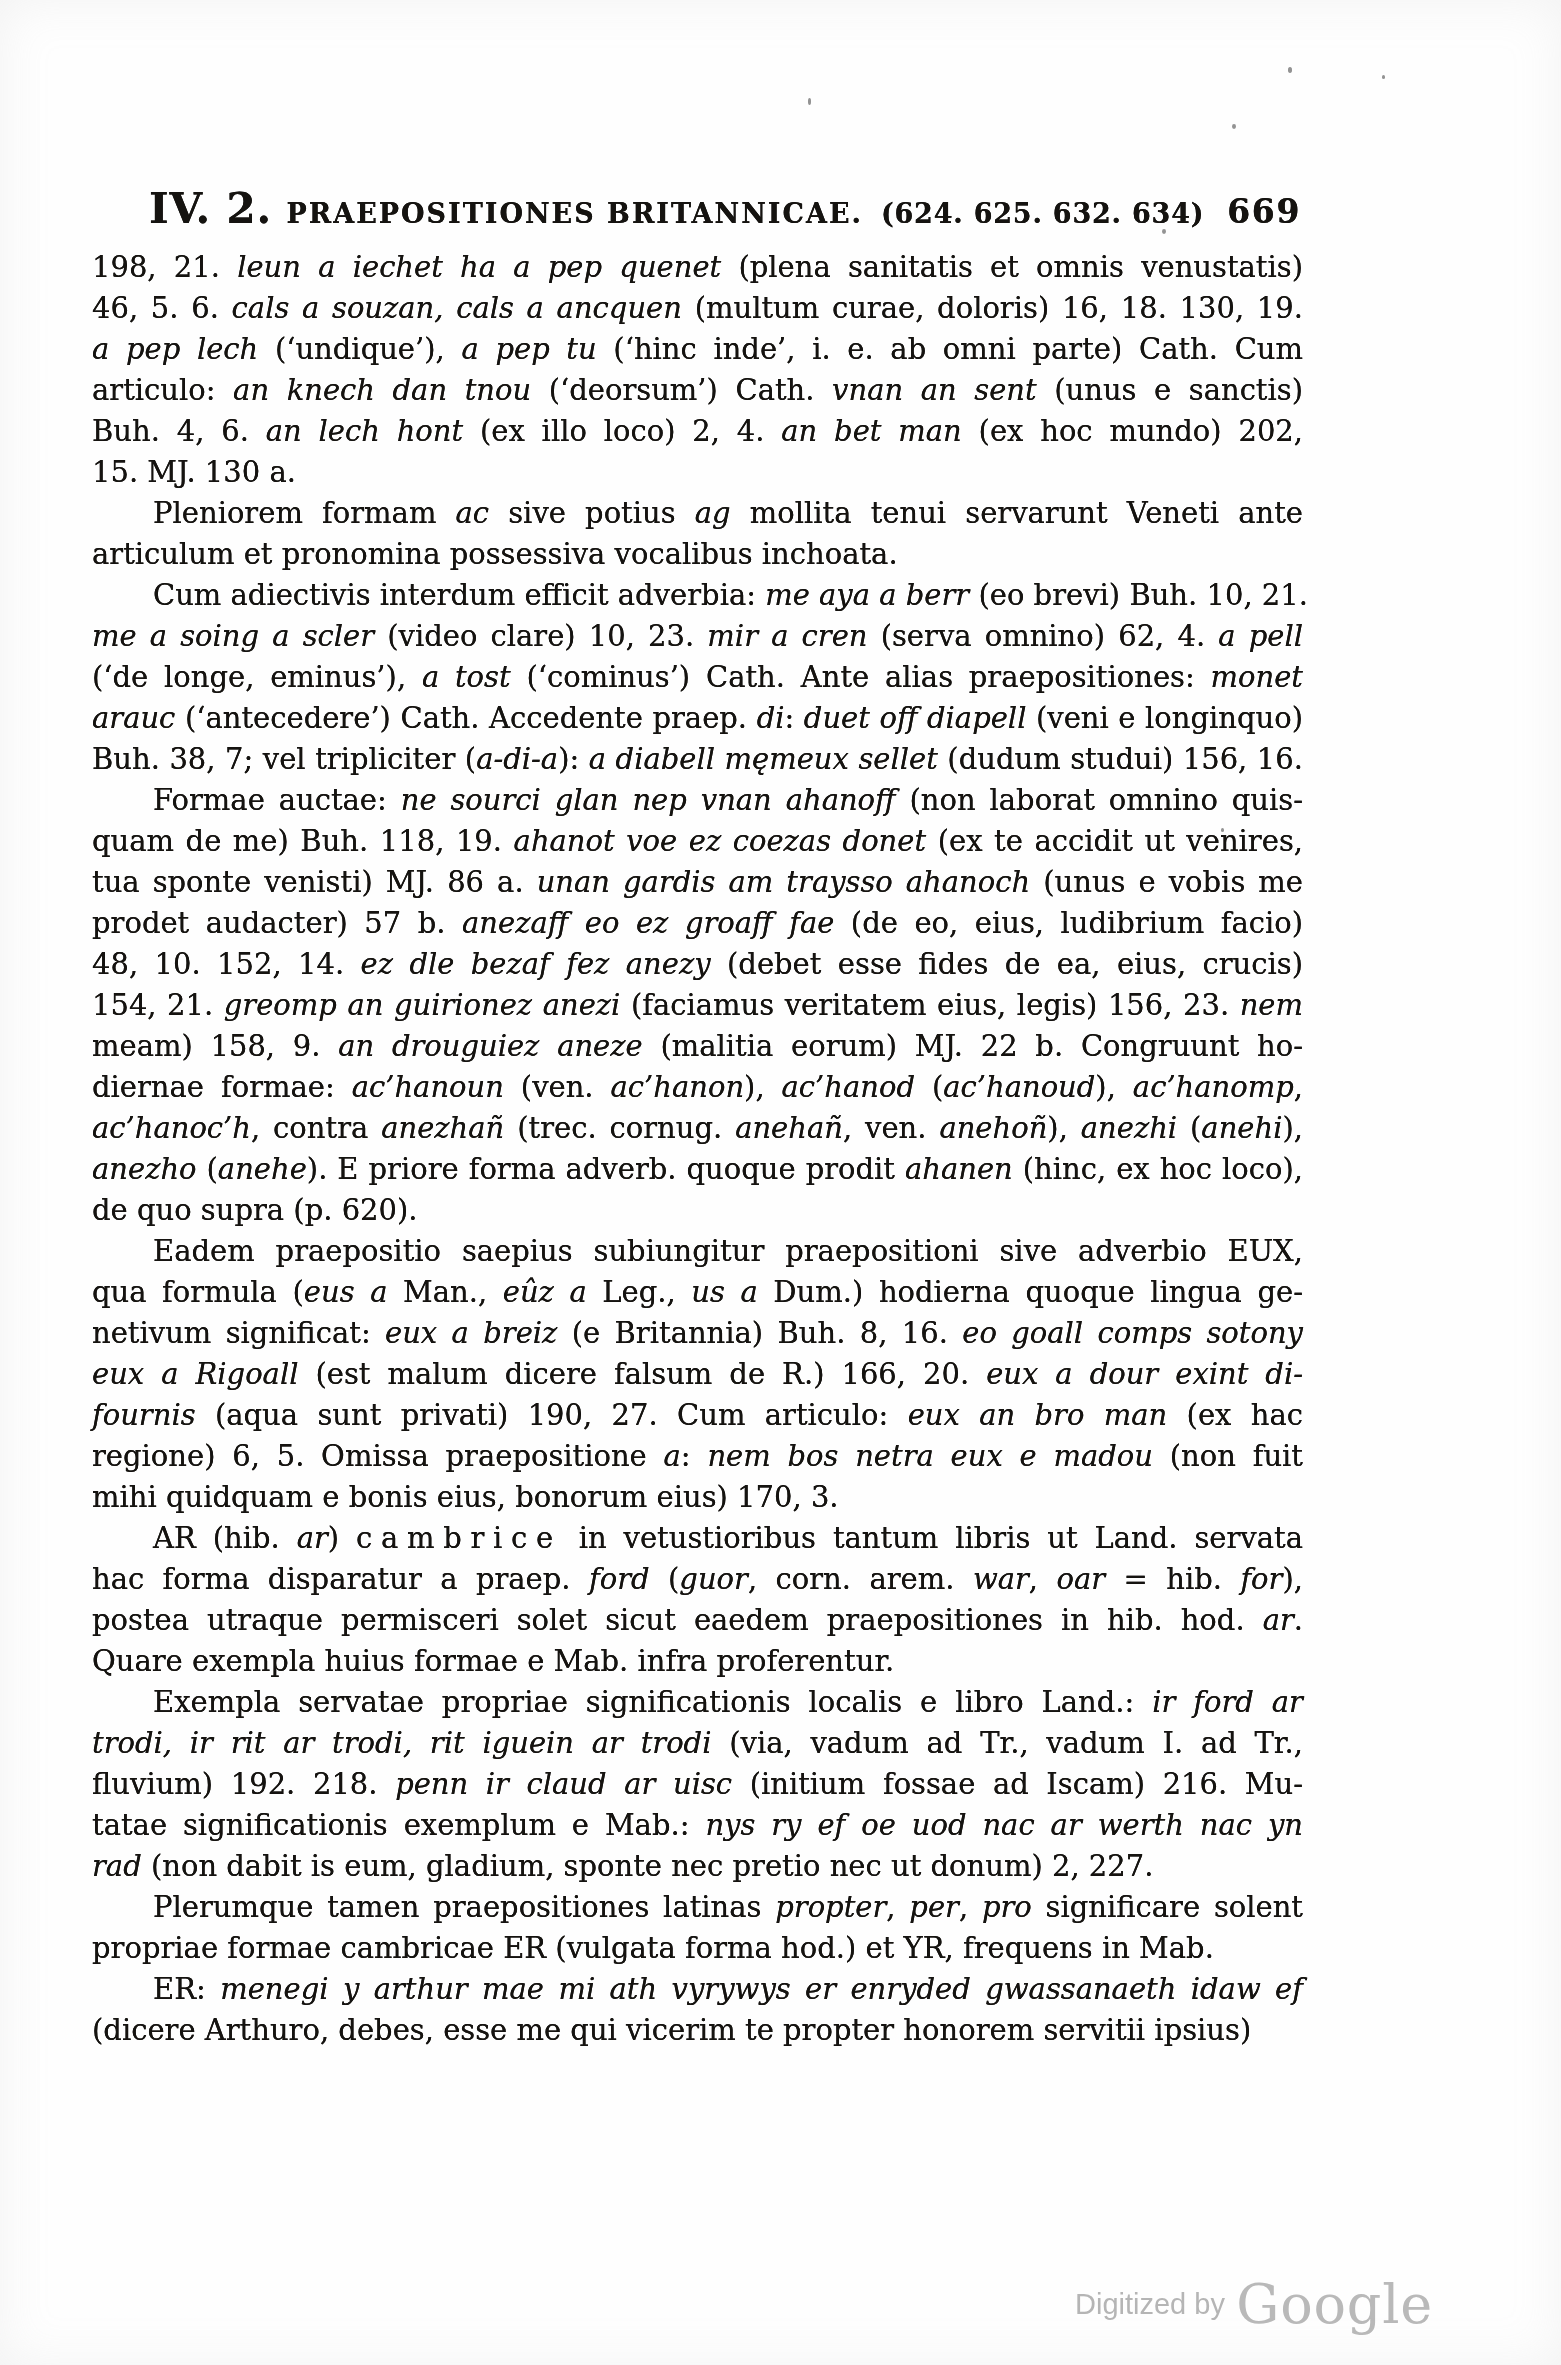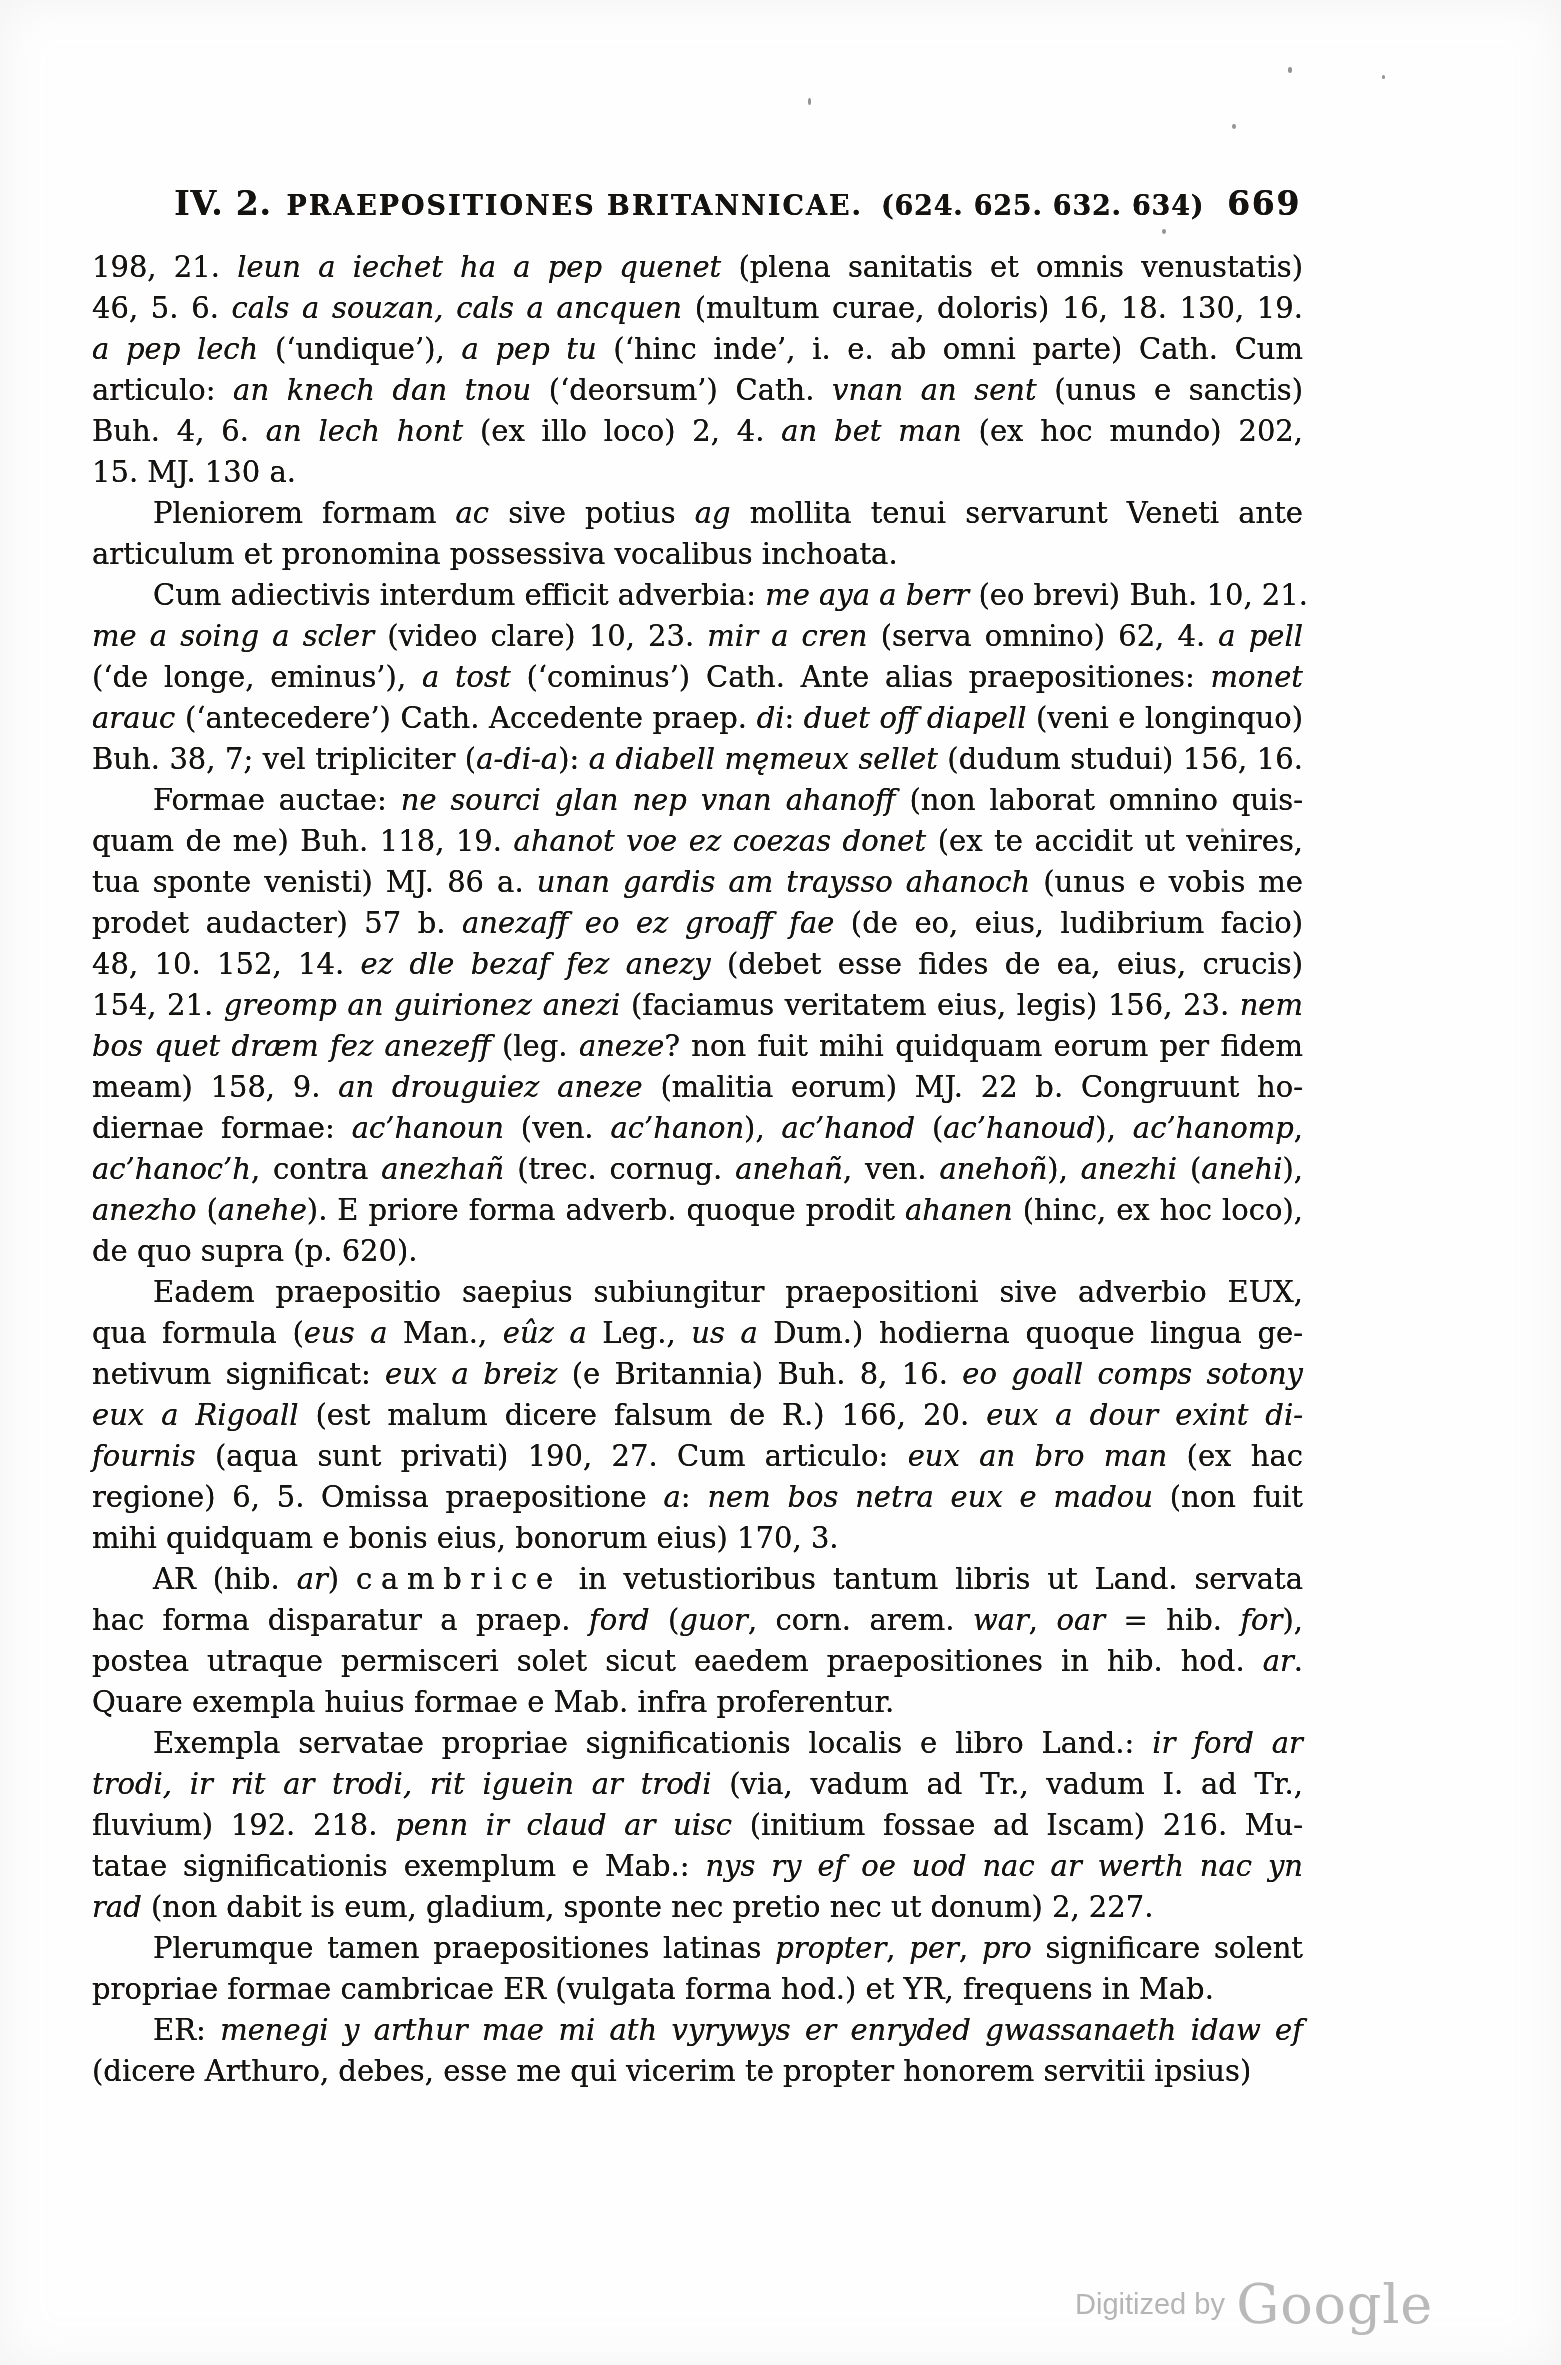--- a/index.html
+++ b/index.html
@@ -24,21 +24,21 @@
   #running-header {
     position: absolute;
     left: 92px;
     top: 184px;
     width: 1209px;
     text-align: right;
     white-space: nowrap;
     font-weight: bold;
     text-shadow: 0 0 0.5px currentColor;
   }
-  #running-header .section  { font-size: 33px; letter-spacing: 0.8px; }
+  #running-header .section  { font-size: 42px; letter-spacing: 0.8px; }
   #running-header .title    { font-size: 27px; letter-spacing: 2px; margin-left: 14.6px; }
   #running-header .refs     { font-size: 27px; margin-left: 18px; letter-spacing: 0.8px; }
   #running-header .pagenum  { font-size: 33px; margin-left: 23px; letter-spacing: 1.6px; }
 
   
   #text-block {
     position: absolute;
     left: 92px;
     top: 247px;
     width: 1211px;
@@ -110,21 +110,20 @@
       <div class="line"><i>me a soing a scler</i> (video clare) 10, 23. <i>mir a cren</i> (serva omnino) 62, 4. <i>a pell</i></div>
       <div class="line">(‘de longe, eminus’), <i>a tost</i> (‘cominus’) Cath.  Ante alias praepositiones: <i>monet</i></div>
       <div class="line"><i>arauc</i> (‘antecedere’) Cath.  Accedente praep. <i>di</i>: <i>duet off diapell</i> (veni e longinquo)</div>
       <div class="line">Buh. 38, 7; vel tripliciter (<i>a-di-a</i>): <i>a diabell męmeux sellet</i> (dudum studui) 156, 16.</div>
       <div class="line indent">Formae auctae: <i>ne sourci glan nep vnan ahanoff</i> (non laborat omnino quis-</div>
       <div class="line">quam de me) Buh. 118, 19.  <i>ahanot voe ez coezas donet</i> (ex te accidit ut venires,</div>
       <div class="line">tua sponte venisti) MJ. 86 a.  <i>unan gardis am traysso ahanoch</i> (unus e vobis me</div>
       <div class="line">prodet audacter) 57 b.  <i>anezaff eo ez groaff fae</i> (de eo, eius, ludibrium facio)</div>
       <div class="line">48, 10. 152, 14.  <i>ez dle bezaf fez anezy</i> (debet esse fides de ea, eius, crucis)</div>
       <div class="line">154, 21.  <i>greomp an guirionez anezi</i> (faciamus veritatem eius, legis) 156, 23.  <i>nem</i></div>
-      <div class="line"><i>bos quet dræm fez anezeff</i> (leg. <i>aneze</i>? non fuit mihi quidquam eorum per fidem</div>
       <div class="line">meam) 158, 9.  <i>an drouguiez aneze</i> (malitia eorum) MJ. 22 b.  Congruunt ho-</div>
       <div class="line">diernae formae: <i>ac’hanoun</i> (ven. <i>ac’hanon</i>), <i>ac’hanod</i> (<i>ac’hanoud</i>), <i>ac’hanomp</i>,</div>
       <div class="line"><i>ac’hanoc’h</i>, contra <i>anezhañ</i> (trec. cornug. <i>anehañ</i>, ven. <i>anehoñ</i>), <i>anezhi</i> (<i>anehi</i>),</div>
       <div class="line"><i>anezho</i> (<i>anehe</i>).  E priore forma adverb. quoque prodit <i>ahanen</i> (hinc, ex hoc loco),</div>
       <div class="line end">de quo supra (p. 620).</div>
       <div class="line indent">Eadem praepositio saepius subiungitur praepositioni sive adverbio EUX,</div>
       <div class="line">qua formula (<i>eus a</i> Man., <i>eûz a</i> Leg., <i>us a</i> Dum.) hodierna quoque lingua ge-</div>
       <div class="line">netivum significat: <i>eux a breiz</i> (e Britannia) Buh. 8, 16.  <i>eo goall comps sotony</i></div>
       <div class="line"><i>eux a Rigoall</i> (est malum dicere falsum de R.) 166, 20.  <i>eux a dour exint di-</i></div>
       <div class="line"><i>fournis</i> (aqua sunt privati) 190, 27.  Cum articulo: <i>eux an bro man</i> (ex hac</div>

